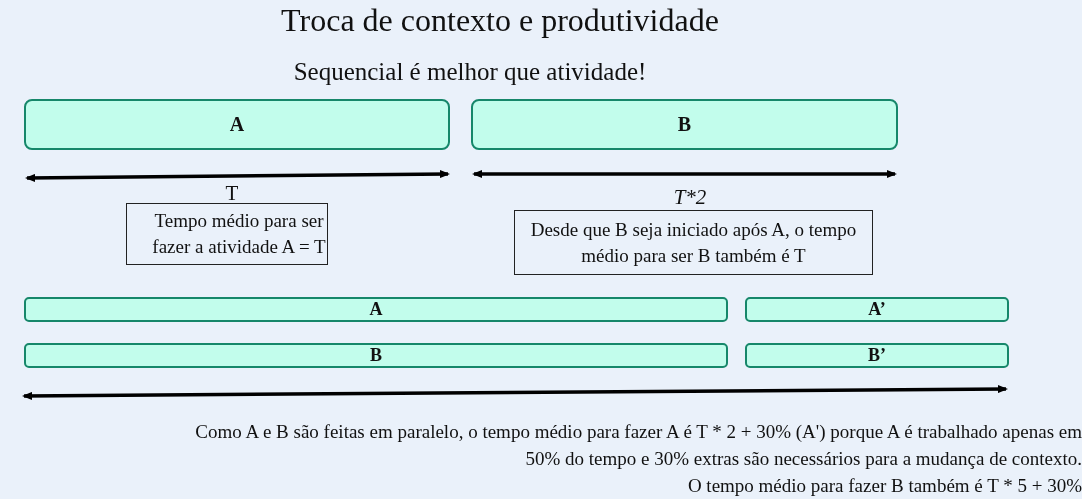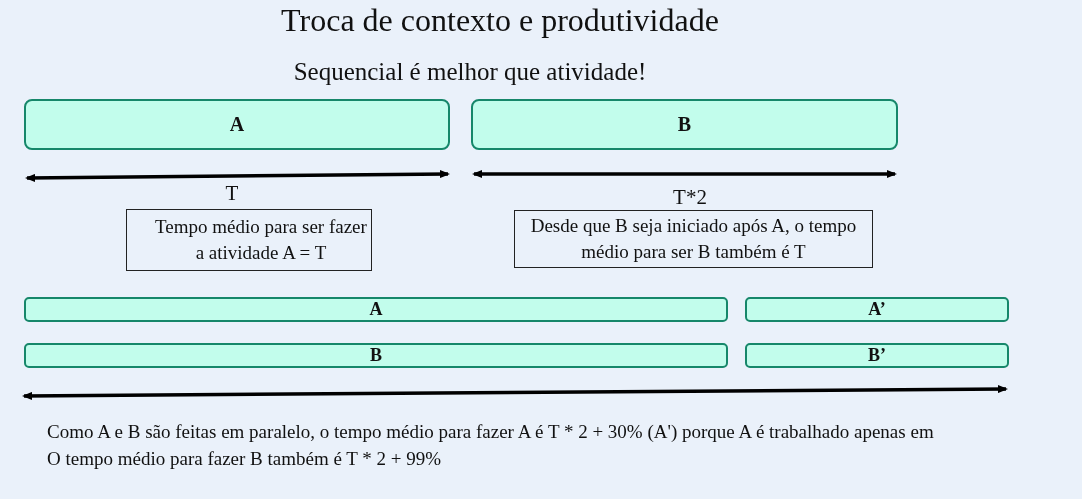--- a/index.html
+++ b/index.html
@@ -1,18 +1,18 @@
 <!DOCTYPE html>
 <html><head>
 <meta charset="utf-8">
 <style>
   html, body { margin:0; padding:0; }
   body { width:1082px; height:499px; background:#eaf1fa; position:relative; overflow:hidden;
          font-family:"Liberation Serif", serif; color:#111; }
-  .abs { position:absolute; }
+  .abs { position:absolute;text-align:right; }
   .title { left:0; width:1000px; top:2px; text-align:center; font-size:32px; }
   .subtitle { left:180px; width:580px; top:58px; text-align:center; font-size:25px; }
   .box { position:absolute; background:#c2fdec; border:2px solid #16876a; border-radius:8px; box-sizing:border-box;
          display:flex; align-items:center; justify-content:center; font-weight:bold; font-size:20px; }
   .box.thin { border-radius:5px; font-size:18px; }
   .note { position:absolute; border:1px solid #222; box-sizing:border-box; text-align:center; font-size:19px; line-height:26px;
           display:flex; align-items:center; justify-content:center; }
   .lbl { position:absolute; font-size:21px; text-align:center; }
   .desc { left:47px; top:418px; width:1035px; font-size:19px; line-height:27px; }
   svg.arrows { position:absolute; left:0; top:0; }
@@ -38,34 +38,35 @@
     <marker id="at" markerWidth="10" markerHeight="8" refX="2" refY="4" orient="auto" markerUnits="userSpaceOnUse">
       <path d="M10,0 L0,4 L10,8 Z" fill="#000"></path>
     </marker>
   </defs>
   <line x1="27" y1="178" x2="448" y2="174" stroke="#000" stroke-width="3.5" marker-start="url(#at)" marker-end="url(#ah)"></line>
   <line x1="474" y1="174" x2="895" y2="174" stroke="#000" stroke-width="3.5" marker-start="url(#at)" marker-end="url(#ah)"></line>
   <line x1="24" y1="396" x2="1006" y2="389" stroke="#000" stroke-width="3.5" marker-start="url(#at)" marker-end="url(#ah)"></line>
 </svg>
 
 <div class="lbl" style="left:207px; top:181px; width:50px;">T</div>
-<div class="lbl" style="left:655px; top:185px; width:70px;">T*2</div>
+<div class="lbl" style="left:655px; top:185px; width:70px;font-style:italic;">T*2</div>
 
-<div class="note" style="left:126px; top:209px; width:246px; height:62px;padding-left:24px;">Tempo médio para ser fazer a atividade A = T</div>
-<div class="note" style="left:514px; top:210px; width:359px; height:58px;">Desde que B seja iniciado após A, o tempo médio para ser B também é T</div>
+<div class="note" style="left:126px; top:203px; width:202px; height:62px;padding-left:24px;">Tempo médio para ser fazer a atividade A = T</div>
+<div class="note" style="left:514px; top:210px; width:359px; height:65px;">Desde que B seja iniciado após A, o tempo médio para ser B também é T</div>
 
 <div class="box thin" style="left:24px; top:297px; width:704px; height:25px;">
   <span>A</span>
 </div>
 <div class="box thin" style="left:745px; top:297px; width:264px; height:25px;">
   <span>A’</span>
 </div>
 <div class="box thin" style="left:24px; top:343px; width:704px; height:25px;">
   <span>B</span>
 </div>
 <div class="box thin" style="left:745px; top:343px; width:264px; height:25px;">
   <span>B’</span>
 </div>
 
 <div class="abs desc">
   <div>Como A e B são feitas em paralelo, o tempo médio para fazer A é T * 2 + 30% (A') porque A é trabalhado apenas em</div>
-  <div>O tempo médio para fazer B também é T * 2 + 99%</div>
+  <div>50% do tempo e 30% extras são necessários para a mudança de contexto.</div>
+  <div>O tempo médio para fazer B também é T * 5 + 30%</div>
 </div>
 
 </body></html>

